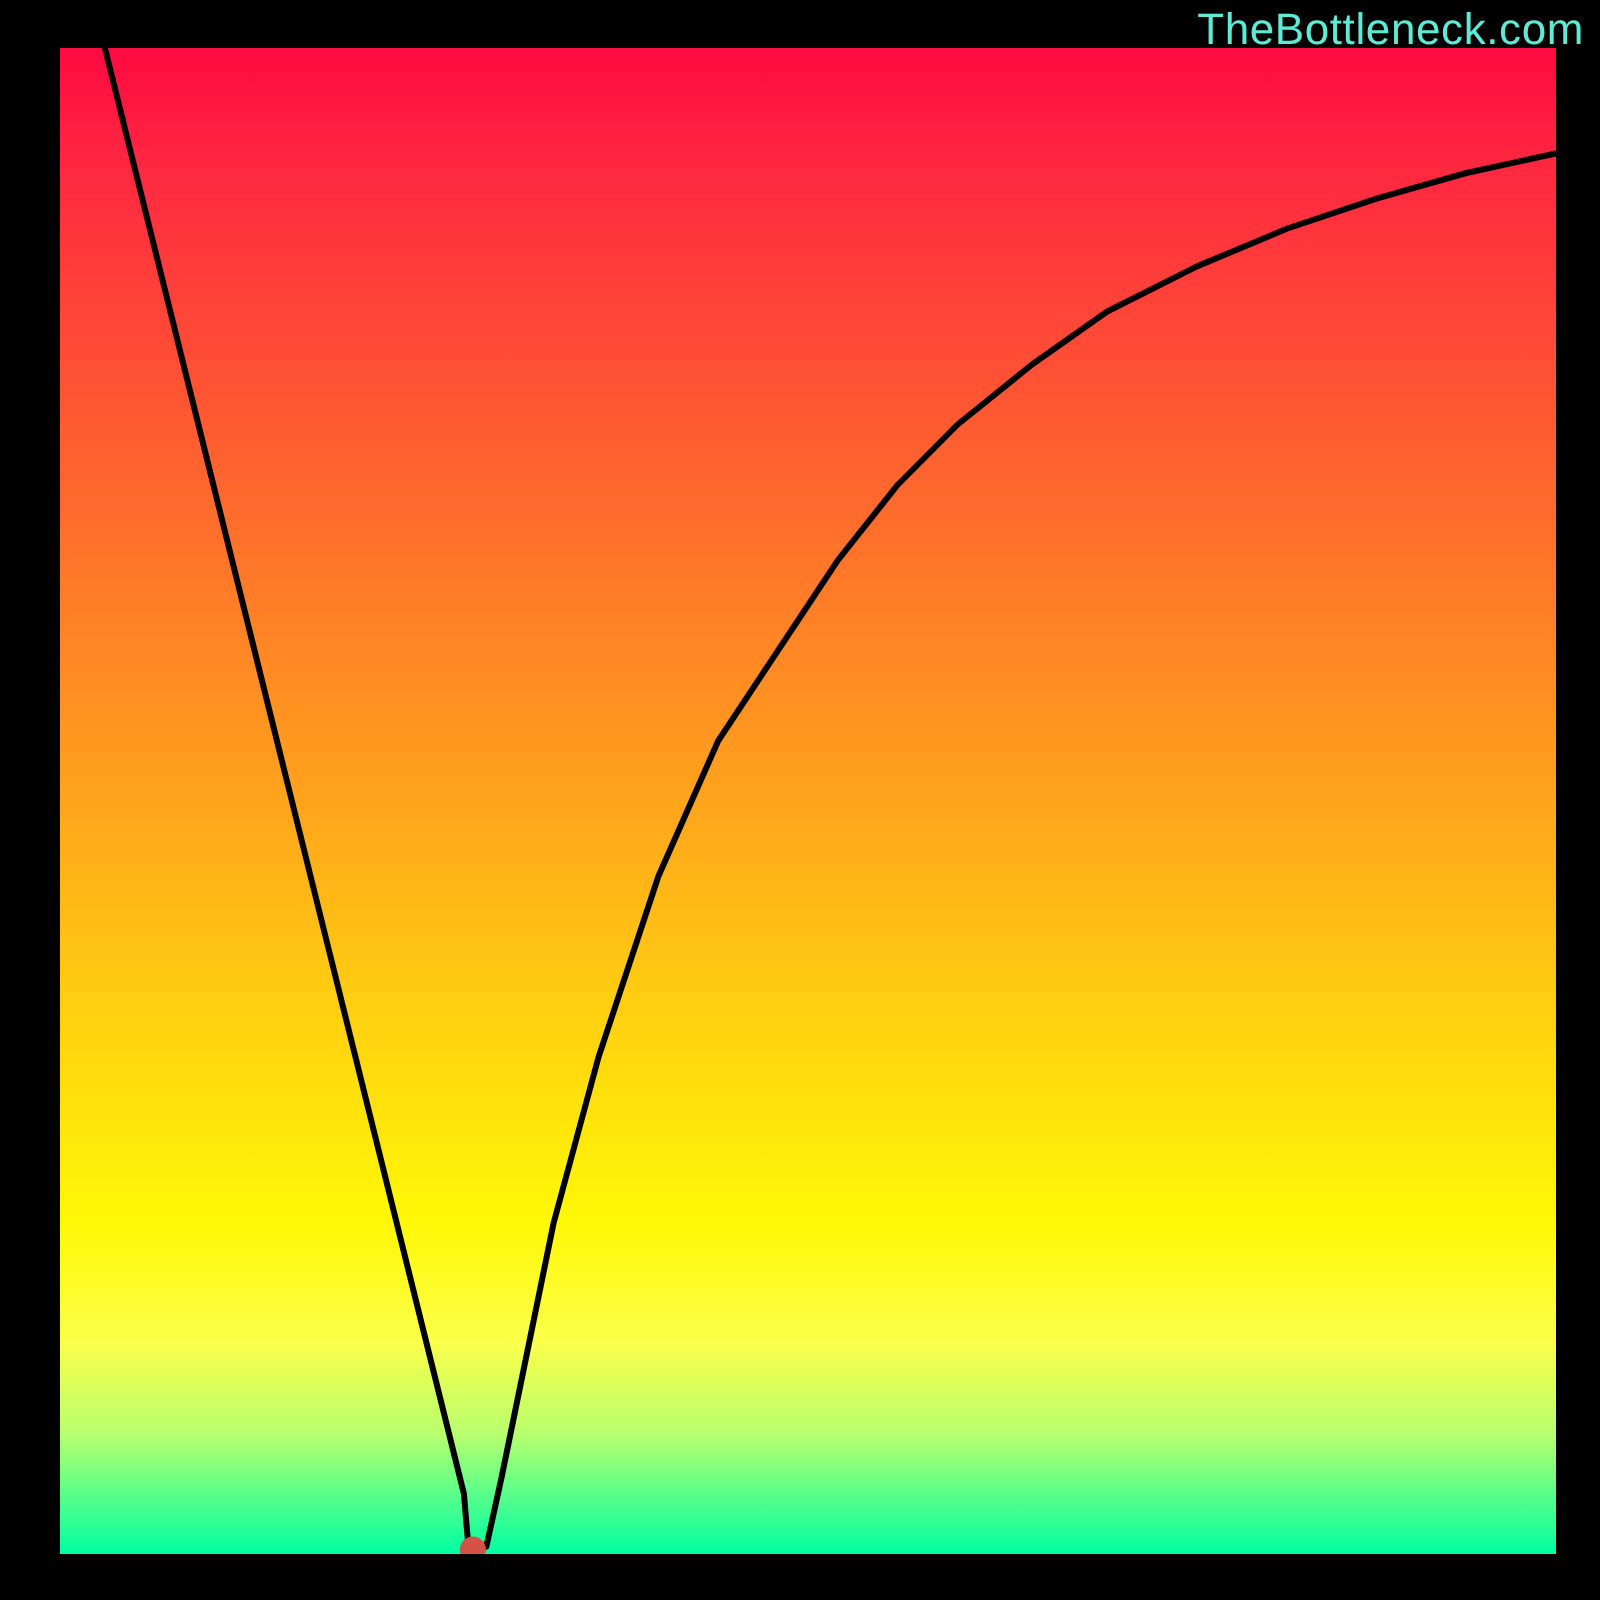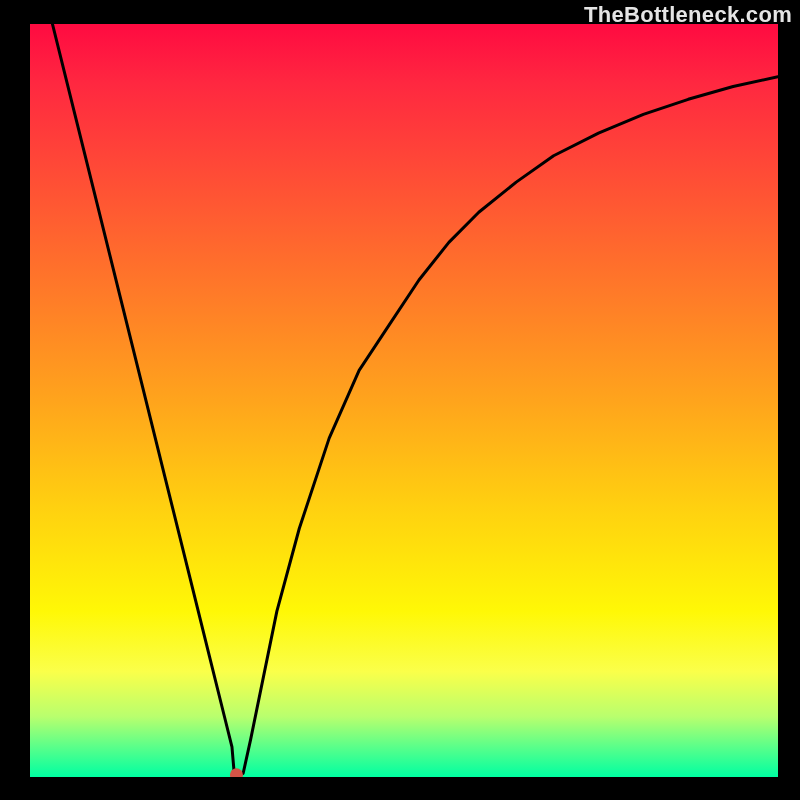--- a/index.html
+++ b/index.html
@@ -14,23 +14,23 @@
   .outer {
     position: relative;
     width: 800px;
     height: 800px;
     background: #000;
   }
   .watermark {
     position: absolute;
     top: 2px;
     right: 8px;
-    color: #e5e5e5;
+    color: #5eead4;
     font-size: 22px;
-    font-weight: 700;
+    font-weight: 400;
     letter-spacing: 0.3px;
     z-index: 3;
   }
   .plot-bg {
     position: absolute;
     left: 30px;
     top: 24px;
     width: 748px;
     height: 753px;
     

